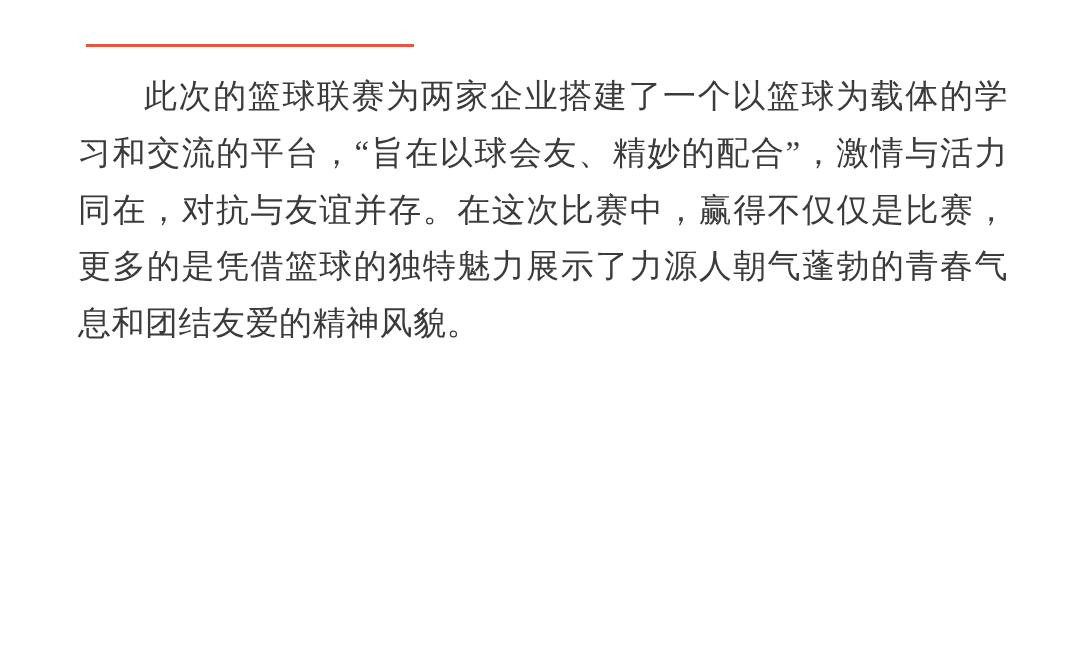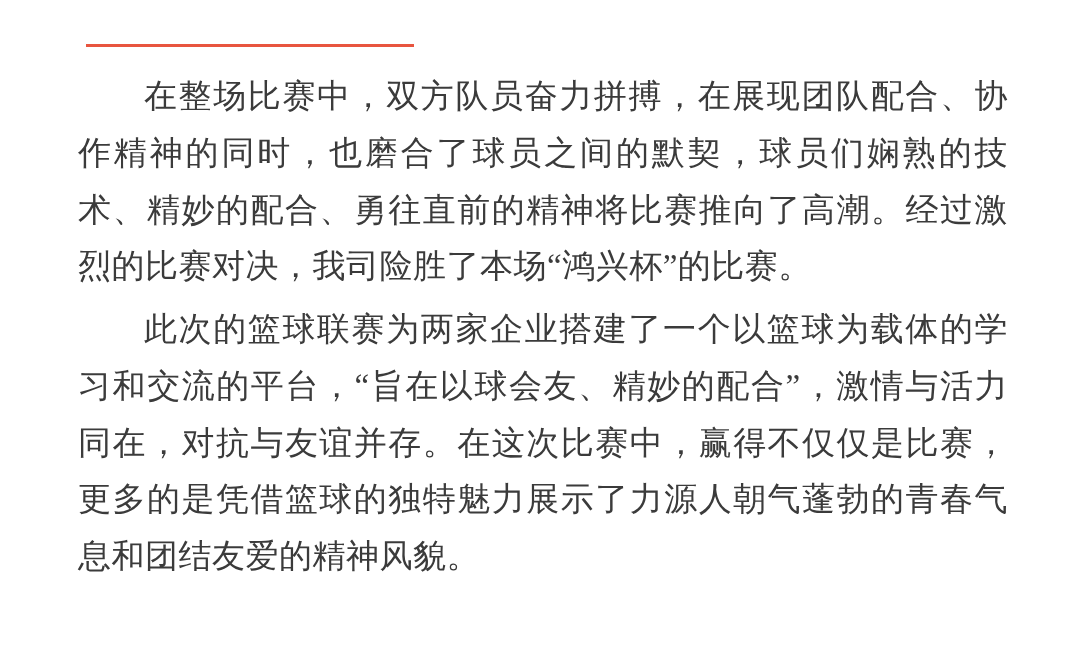--- a/index.html
+++ b/index.html
@@ -48,17 +48,16 @@
   }
 </style>
 </head>
 <body>
 
 <div class="article">
 
   <div class="rule"></div>
 
   <div class="body-copy">
-    <p class="para">在整场比赛中，双方队员奋力拼搏，在展现团队配合、协作精神的同时，也磨合了球员之间的默契，球员们娴熟的技术、精妙的配合、勇往直前的精神将比赛推向了高潮。经过激烈的比赛对决，我司险胜了本场“鸿兴杯”的比赛。</p>
     <p class="para">此次的篮球联赛为两家企业搭建了一个以篮球为载体的学习和交流的平台，“旨在以球会友、精妙的配合”，激情与活力同在，对抗与友谊并存。在这次比赛中，赢得不仅仅是比赛，更多的是凭借篮球的独特魅力展示了力源人朝气蓬勃的青春气息和团结友爱的精神风貌。</p>
   </div>
 
 </div>
 
 </body></html>

